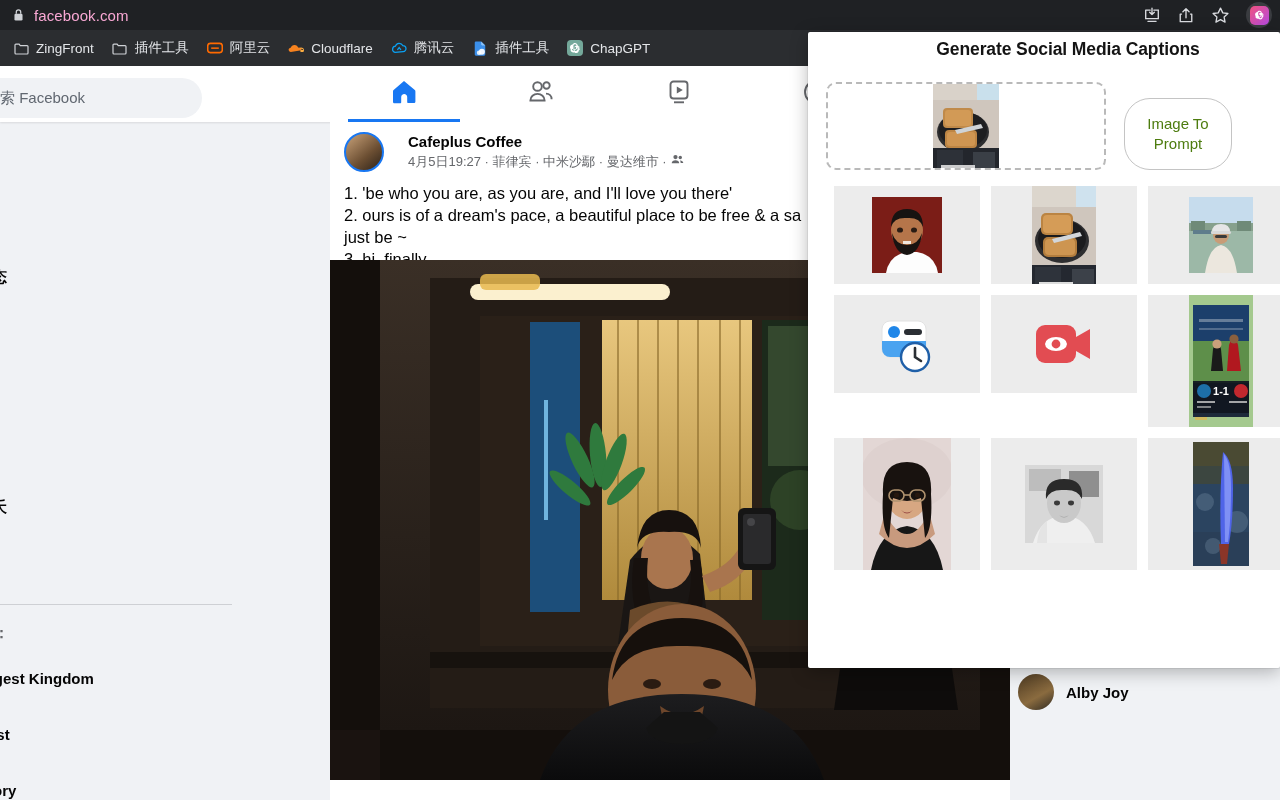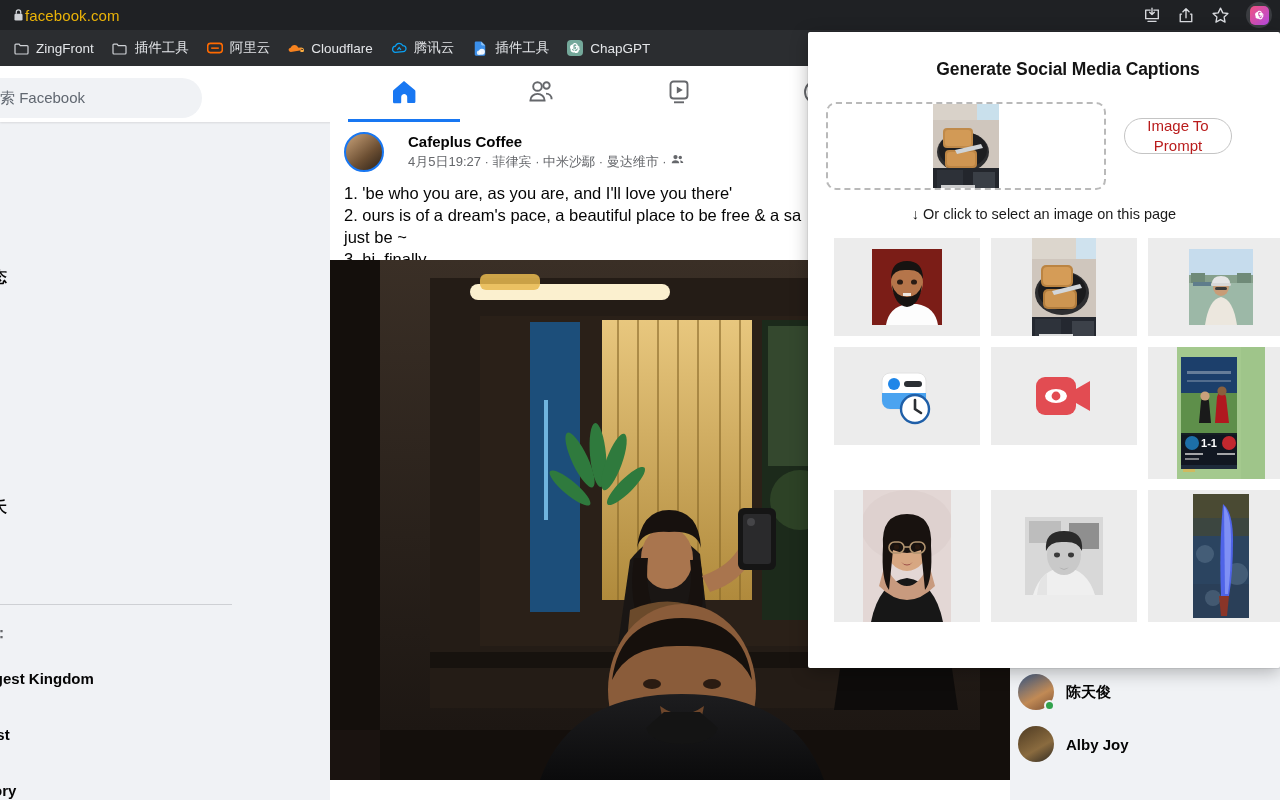--- a/index.html
+++ b/index.html
@@ -21,21 +21,22 @@
     position: absolute; top: 0; left: 0;
     width: 1280px; height: 30px;
     background: #1f2124;
     display: flex; align-items: center;
   }
   .lock-icon {
     margin-left: 11px; width: 14px; height: 16px;
     display: flex; align-items: center; justify-content: center;
   }
   .url-text {
-    color: #eab308; font-size: 15px; letter-spacing: 0.1px;
+    margin-left: 9px;
+    color: #f9a8d4; font-size: 15px; letter-spacing: 0.1px;
   }
   .omni-right {
     position: absolute; right: 6px; top: 0; height: 30px;
     display: flex; align-items: center; gap: 14px;
   }
   .omni-btn { width: 20px; height: 20px; display:flex; align-items:center; justify-content:center; cursor: pointer; }
   .ext-avatar {
     width: 26px; height: 26px; border-radius: 50%;
     background: #3a3c40;
     display: flex; align-items: center; justify-content: center;
@@ -147,21 +148,21 @@
     position: absolute; left: 808px; top: 32px;
     width: 472px; height: 636px;
     background: #ffffff;
     border-radius: 2px;
     box-shadow: 0 4px 18px rgba(0,0,0,0.28), 0 0 0 1px rgba(0,0,0,0.06);
     z-index: 100;
     overflow: hidden;
   }
   .popup-header {
     display: flex; align-items: center; justify-content: center;
-    gap: 14px; padding-top: 20px; padding-bottom: 10px;
+    gap: 14px; padding-bottom: 10px;
   }
   .popup-logo {
     width: 34px; height: 34px; border-radius: 9px;
     background: linear-gradient(145deg, #ef4d7e 0%, #c martial 0%, #e5509b 40%, #a24be8 100%);
     position: relative;
     display:flex; align-items:center; justify-content:center;
     flex: 0 0 34px;
   }
   .popup-logo-label {
     position: absolute; bottom: 2px; left: 0; width: 100%;
@@ -176,25 +177,25 @@
     position: relative; cursor: pointer; overflow: hidden;
     display: flex; align-items: center; justify-content: center;
     background: #fff;
   }
   .dz-thumb {
     width: 66px; height: 108px; position: relative;
     margin-top: -4px;
     overflow: hidden;
   }
   .itp-btn {
-    width: 108px; height: 36px; margin-left: 18px; margin-top: 16px;
+    width: 108px; height: 72px; margin-left: 18px; margin-top: 16px;
     border: 1px solid #c4c4c4; border-radius: 26px;
     background: #fff; cursor: pointer;
     display: flex; align-items: center; justify-content: center;
-    font-size: 15px; color: #b91c1c; line-height: 20px; text-align: center;
+    font-size: 15px; color: #4d7c0f; line-height: 20px; text-align: center;
   }
   .hint { text-align: center; font-size: 14.5px; color: #1a1a1a; margin-top: 16px; }
 
   .grid {
     display: grid;
     grid-template-columns: repeat(3, 146px);
     gap: 11px 11px;
     padding: 16px 18px 0 26px;
   }
   .cell {
@@ -205,21 +206,21 @@
   }
   .cell.tall { height: 132px; }
 
   
   .art-avatar-man { width: 70px; height: 76px; background: #7b1d17; position: relative; }
   .art-toast { width: 64px; height: 132px; position: relative; overflow: hidden; background: #cfc6bd; }
   .art-guy-river { width: 64px; height: 76px; position: relative; overflow: hidden;
     background: linear-gradient(#bcd3e4 0%, #b8cfdd 40%, #7f9a8a 55%, #9fb7a6 100%); }
   .art-reminders { width: 62px; height: 62px; position: relative; }
   .art-cam { width: 56px; height: 42px; position: relative; }
-  .art-soccer { width: 88px; height: 132px; background: #9fc58a; position: relative; overflow:hidden; }
+  .art-soccer { width: 64px; height: 132px; background: #9fc58a; position: relative; overflow:hidden; }
   .art-girl { width: 88px; height: 132px; position: relative; overflow: hidden; background: #e2d6d4; }
   .art-boy { width: 78px; height: 78px; position: relative; overflow: hidden; background: #d7d7d7; }
   .art-knife { width: 56px; height: 124px; position: relative; overflow: hidden;
     background: linear-gradient(160deg,#4a4a33 0%, #2e4a6b 35%, #23384f 100%); }
 
   .scrollbar-track {
     position: absolute; right: 0; top: 66px; width: 9px; height: 734px;
     background: transparent; z-index: 10;
   }
   .scrollbar-thumb {
@@ -405,26 +406,20 @@
           <ellipse cx="322" cy="424" rx="9" ry="5" fill="#2a1b12"></ellipse>
           <ellipse cx="382" cy="424" rx="9" ry="5" fill="#2a1b12"></ellipse>
         </g>
 
         <rect x="0" y="470" width="50" height="50" fill="#1a1310"></rect>
       </svg>
     </div>
   </div>
 
   <div class="fb-contacts">
-    <div class="contact-row">
-      <div class="contact-av" style="background:linear-gradient(150deg,#3a5a88,#c18a55 60%,#7a4f34);">
-        <span class="contact-dot"></span>
-      </div>
-      <div class="contact-name">陈天俊</div>
-    </div>
     <div class="contact-row">
       <div class="contact-av" style="background:linear-gradient(150deg,#4d3a22,#8a6b3f 60%,#2f2a22);">
         
       </div>
       <div class="contact-name">Alby Joy</div>
     </div>
   </div>
 </div>
 
 <div class="scrollbar-track">
@@ -462,21 +457,20 @@
           <rect y="78" width="66" height="30" fill="#23262c"></rect>
           <rect x="4" y="80" width="26" height="22" fill="#2d3138"></rect>
           <rect x="40" y="82" width="22" height="18" fill="#3a3f46"></rect>
           <rect x="8" y="95" width="34" height="3" fill="#e9e9e9" opacity="0.85"></rect>
         </svg>
       </div>
     </div>
     <div class="itp-btn">Image To Prompt</div>
   </div>
 
-  <div class="hint">↓ Or click to select an image on this page</div>
 
   <div class="grid">
 
     <div class="cell">
       <div class="art-avatar-man">
         <svg width="70" height="76" viewBox="0 0 70 76">
           <rect width="70" height="76" fill="#7b1d17"></rect>
           <path d="M14 76 q3-18 21-21 h10 q18 3 21 21z" fill="#fdfdfd"></path>
           <ellipse cx="35" cy="33" rx="16" ry="19" fill="#b5754a"></ellipse>
           <path d="M19 30 q0-18 16-18 q16 0 16 18 q-3-10-16-9 q-13-1-16 9z" fill="#171311"></path>

